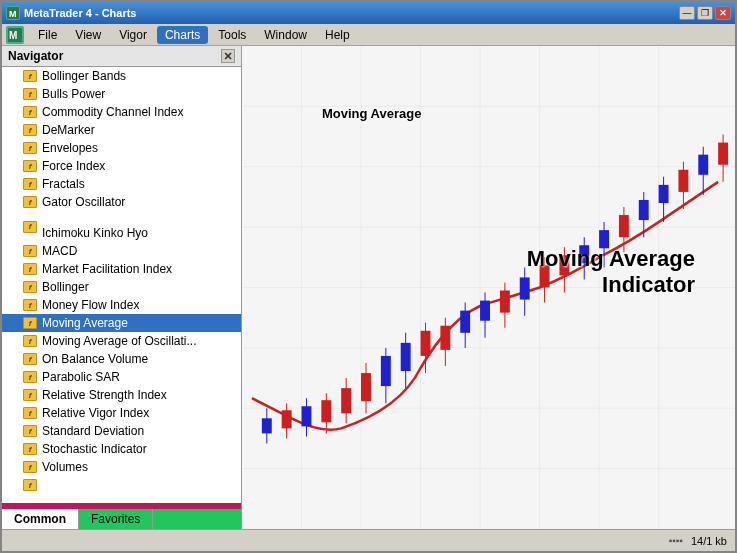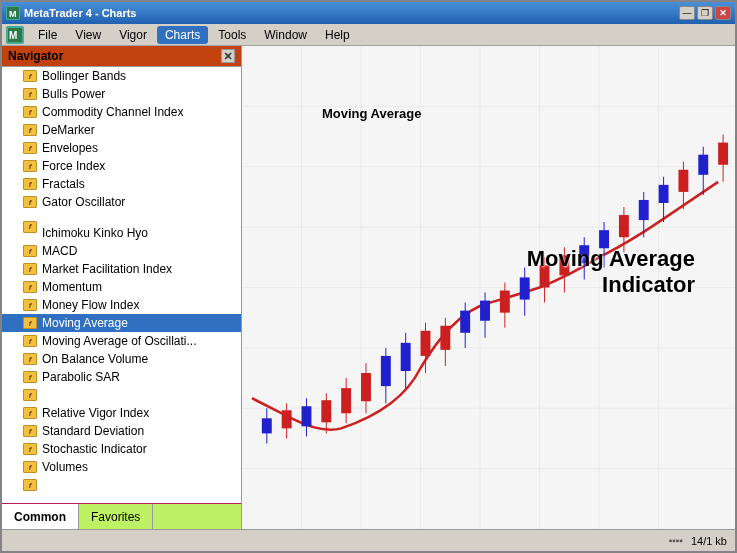--- a/index.html
+++ b/index.html
@@ -120,21 +120,21 @@
     .navigator {
       width: 240px;
       background: #ffffff;
       border-right: 1px solid #999;
       display: flex;
       flex-direction: column;
       flex-shrink: 0;
     }
 
     .navigator-header {
-      background: #c2410c;
+      background: #e5e5e5;
       padding: 3px 6px;
       display: flex;
       justify-content: space-between;
       align-items: center;
       border-bottom: 1px solid #999;
       font-size: 12px;
       font-weight: bold;
     }
 
     .navigator-close {
@@ -198,22 +198,22 @@
       justify-content: center;
       font-size: 8px;
       color: #804000;
       font-style: italic;
       font-weight: bold;
     }
 
     
     .navigator-tabs {
       display: flex;
-      border-top: 1px solid #be185d;
-      background: #bef264;
+      border-top: 6px solid #be185d;
+      background: #22c55e;
       height: 26px;
     }
 
     .nav-tab {
       padding: 4px 12px;
       cursor: pointer;
       font-size: 12px;
       border-right: 1px solid #999;
       display: flex;
       align-items: center;
@@ -389,21 +389,21 @@
           <div class="nav-list-item">
             <span class="item-icon">
               <span class="indicator-icon" style="background: rgb(240, 192, 64);">f</span>
             </span>
             <span style="overflow: hidden; text-overflow: ellipsis; white-space: nowrap;">Market Facilitation Index</span>
           </div>
           <div class="nav-list-item">
             <span class="item-icon">
               <span class="indicator-icon" style="background: rgb(240, 192, 64);">f</span>
             </span>
-            <span style="overflow: hidden; text-overflow: ellipsis; white-space: nowrap;">Momentum</span>
+            <span style="overflow: hidden; text-overflow: ellipsis; white-space: nowrap;">Bollinger</span>
           </div>
           <div class="nav-list-item">
             <span class="item-icon">
               <span class="indicator-icon" style="background: rgb(240, 192, 64);">f</span>
             </span>
             <span style="overflow: hidden; text-overflow: ellipsis; white-space: nowrap;">Money Flow Index</span>
           </div>
           <div class="nav-list-item selected">
             <span class="item-icon">
               <span class="indicator-icon" style="background: rgb(240, 192, 64);">f</span>
@@ -425,20 +425,21 @@
           <div class="nav-list-item">
             <span class="item-icon">
               <span class="indicator-icon" style="background: rgb(240, 192, 64);">f</span>
             </span>
             <span style="overflow: hidden; text-overflow: ellipsis; white-space: nowrap;">Parabolic SAR</span>
           </div>
           <div class="nav-list-item">
             <span class="item-icon">
               <span class="indicator-icon" style="background: rgb(240, 192, 64);">f</span>
             </span>
+            <span style="overflow: hidden; text-overflow: ellipsis; white-space: nowrap;">Relative Strength Index</span>
           </div>
           <div class="nav-list-item">
             <span class="item-icon">
               <span class="indicator-icon" style="background: rgb(240, 192, 64);">f</span>
             </span>
             <span style="overflow: hidden; text-overflow: ellipsis; white-space: nowrap;">Relative Vigor Index</span>
           </div>
           <div class="nav-list-item">
             <span class="item-icon">
               <span class="indicator-icon" style="background: rgb(240, 192, 64);">f</span>

